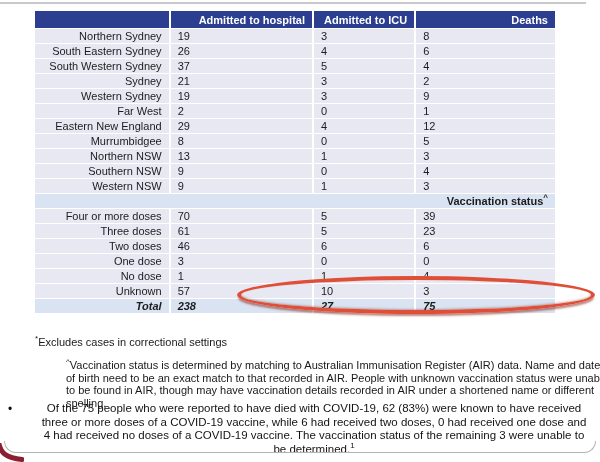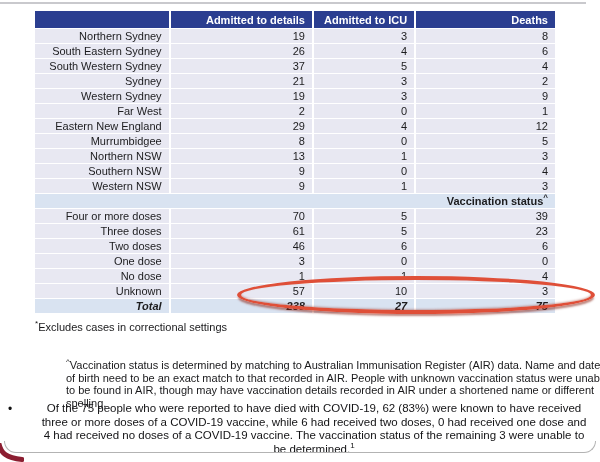--- a/index.html
+++ b/index.html
@@ -9,32 +9,32 @@
   }
   .top-line{position:absolute;left:0;top:2px;width:586px;height:2px;background:var(--top_line,#c9c9cd);}
   .table-wrap{position:absolute;left:33px;top:10px;width:524px;}
   table{width:100%;border-collapse:separate;border-spacing:2px 1px;font-size:11px;table-layout:fixed;}
   th{
     background:var(--header_bg,#2b3e90);color:#ffffff;font-weight:bold;
     height:17px;padding:0 7px;text-align:right;overflow:hidden;white-space:nowrap;
   }
   td{background:var(--row_bg,#e8e8f2);height:14px;padding:0 7px;overflow:hidden;white-space:nowrap;}
   td.label{text-align:right;}
-  td.num{text-align:right;}
+  td.num{text-align:left;}
   tr.section td{background:var(--section_bg,#d9e3f1);font-weight:bold;margin-top:12px;}
   tr.total td{background:var(--section_bg,#d9e3f1);font-weight:bold;font-style:italic;}
   sup{font-size:8px;line-height:0;}
   .annotation-ellipse{
     position:absolute;left:237px;top:276px;width:350px;height:30px;
     border:4px solid var(--annotation_red,#df4f38);border-radius:50%;
     box-shadow:0 3px 2px -1px rgba(140,40,25,.55), inset 0 -1px 2px rgba(140,40,25,.35);
     z-index:5;pointer-events:none;
   }
   .footnote{position:absolute;left:35px;font-size:11px;color:#19191b;line-height:12.5px;}
-  .fn1{top:321px;width:540px;}
+  .fn1{top:336px;width:540px;}
   .fn2{top:359px;width:545px;margin-left:31px;}
   .bullet-item{position:absolute;left:8px;top:402px;width:584px;}
   .bullet-item .dot{position:absolute;left:0;top:0;font-size:12px;color:#111;}
   .bullet-item p{margin:0 0 0 30px;font-size:11.5px;line-height:13.5px;color:#131315;width:552px;text-align:center;}
   .bottom-frame{
     position:absolute;left:4px;top:441px;width:590px;height:11px;
     border-bottom:1.5px solid var(--bottom_line,#b3b3b3);
     border-right:1.5px solid var(--bottom_line,#b3b3b3);
     border-left:1.5px solid var(--bottom_line,#b3b3b3);
     border-bottom-right-radius:12px;border-bottom-left-radius:12px;
@@ -52,21 +52,21 @@
     <table id="covid-table">
       <colgroup>
         <col style="width:26%">
           <col style="width:27.5%">
           <col style="width:19.5%">
           <col style="width:27%">
       </colgroup>
       <thead>
           <tr>
             <th></th>
-            <th>Admitted to details</th>
+            <th>Admitted to hospital</th>
             <th>Admitted to ICU</th>
             <th>Deaths</th>
           </tr>
         </thead>
       <tbody>
           <tr>
             <td class="label">Northern Sydney</td>
             <td class="num">19</td>
             <td class="num">3</td>
             <td class="num">8</td>

